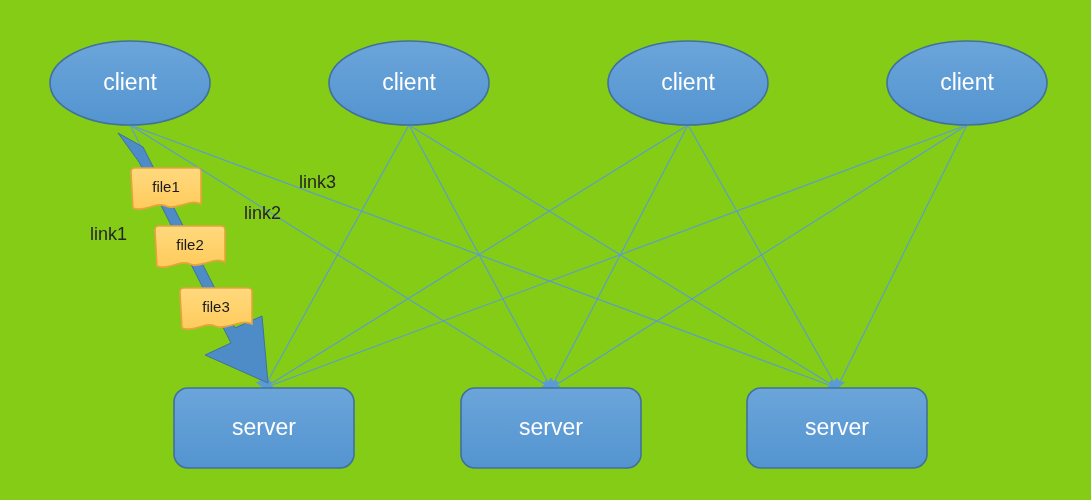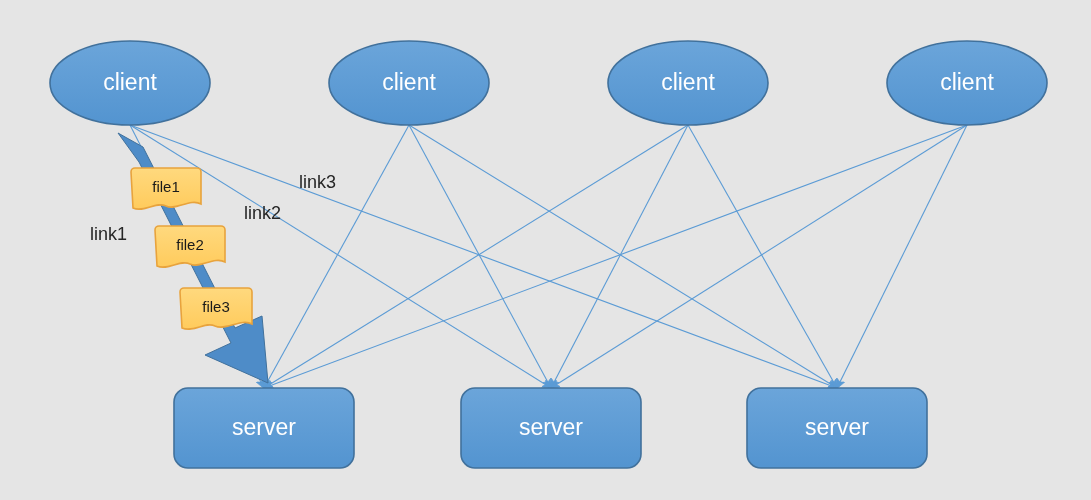--- a/index.html
+++ b/index.html
@@ -7,21 +7,21 @@
     padding: 0;
     background: #ffffff;
   }
   body {
     font-family: "Liberation Sans", sans-serif;
   }
   #canvas {
     position: relative;
     width: 1091px;
     height: 500px;
-    background: #e5e5e5;
+    background: #84cc16;
     overflow: hidden;
   }
   #diagram-svg {
     position: absolute;
     left: 0;
     top: 0;
     width: 1091px;
     height: 500px;
     display: block;
   }

